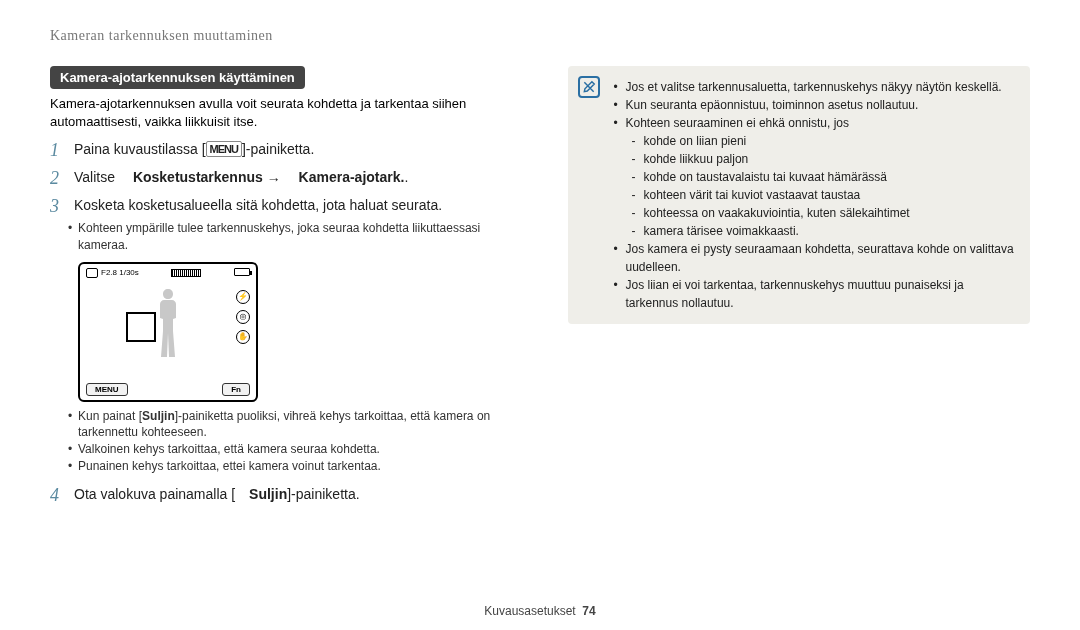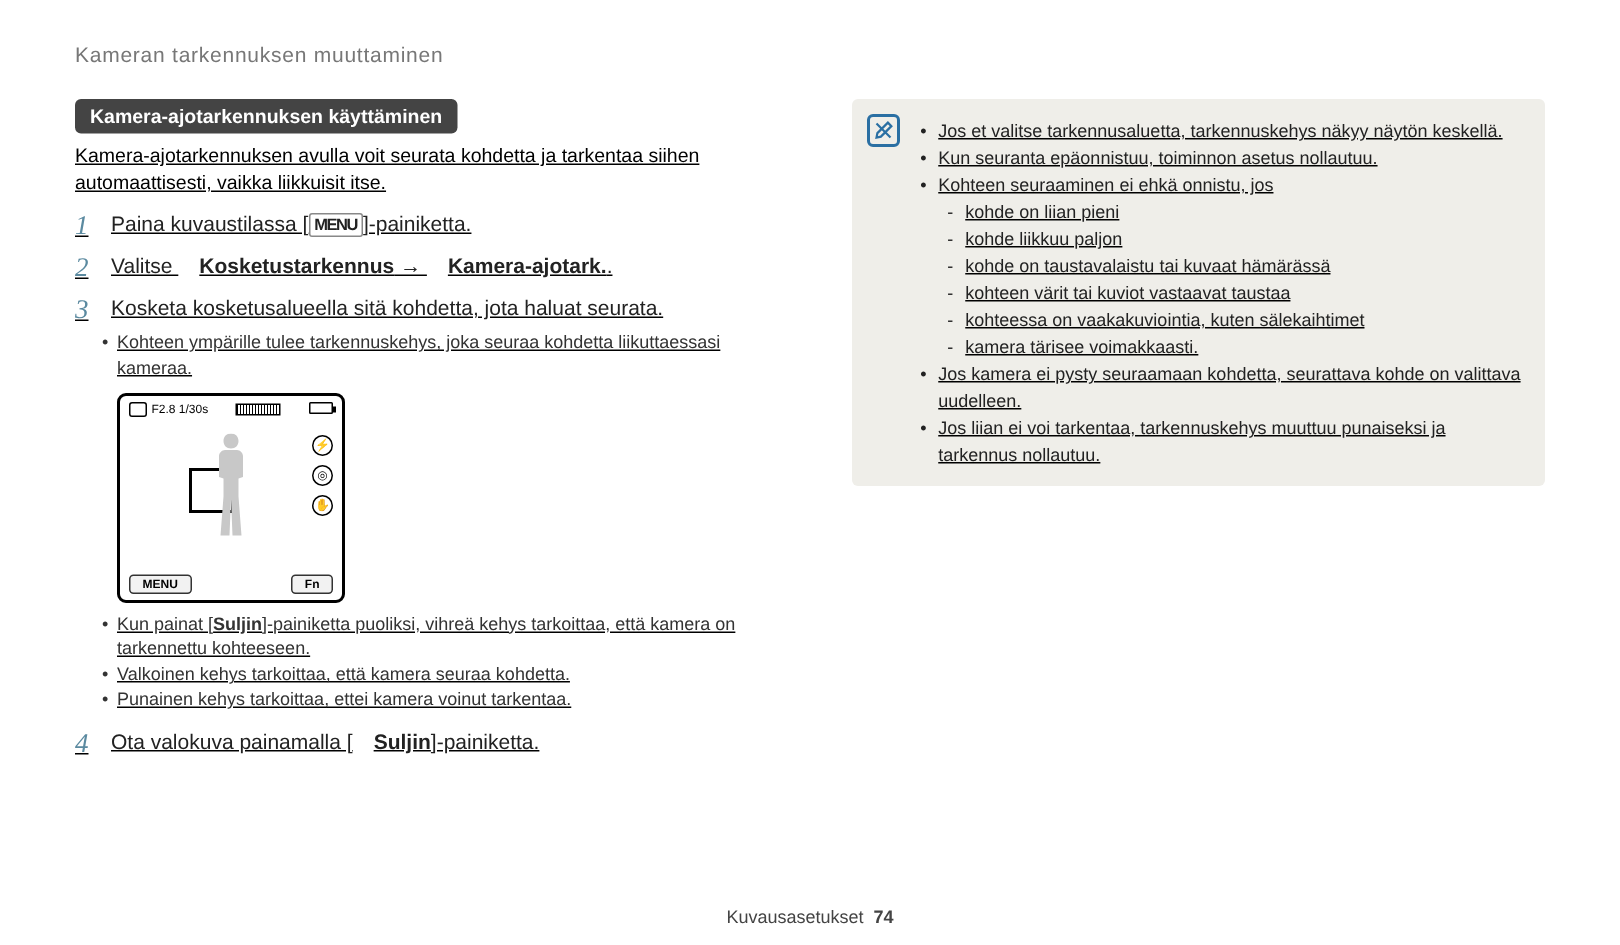--- a/index.html
+++ b/index.html
@@ -9,29 +9,29 @@
     width: 1080px;
     height: 630px;
     padding: 28px 50px 20px 50px;
     font-size: 13px;
     color: #000;
     position: relative;
   }
   .columns {
     display: flex;
     gap: 55px;
-    text-decoration: underline;
   }
   .col-left { flex: 1; min-width: 0; }
   .col-right { flex: 1; min-width: 0; }
   .page-header {
     color: #777;
     font-size: 14px;
     letter-spacing: 0.5px;
     margin-bottom: 22px;
+    font-family: Liberation Serif, serif;
   }
   .section-title {
     background: #444;
     color: #fff;
     font-weight: bold;
     display: inline-block;
     padding: 4px 10px;
     border-radius: 4px;
     font-size: 13px;
     margin-bottom: 6px;
@@ -87,21 +87,21 @@
   }
   .sub-bullets li::before {
     content: "•";
     position: absolute;
     left: -10px;
   }
   .camera-frame {
     margin-left: 28px;
     margin-top: 8px;
     margin-bottom: 6px;
-    width: 152px;
+    width: 180px;
     height: 140px;
     border: 2px solid #000;
     border-radius: 6px;
     background: #fff;
     position: relative;
   }
   .camera-topbar {
     position: absolute;
     top: 4px;
     left: 6px;

